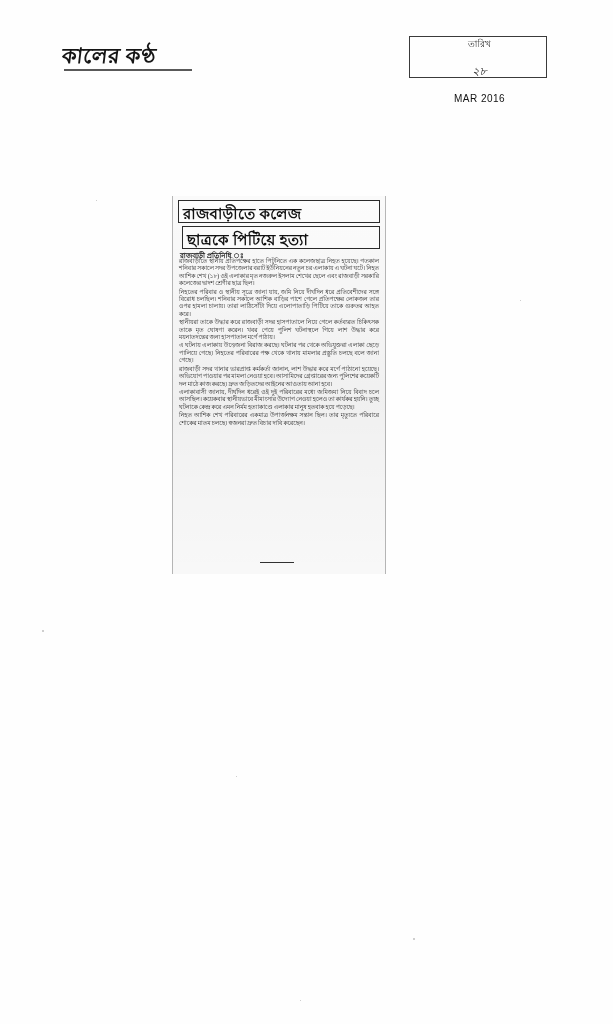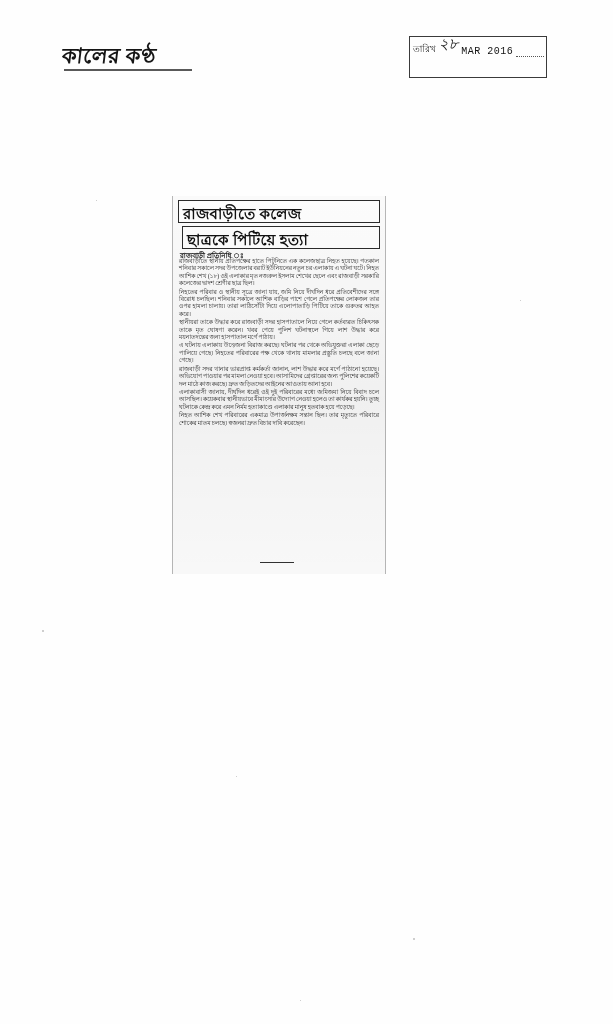--- a/index.html
+++ b/index.html
@@ -63,44 +63,45 @@
     right: 66px;
     top: 36px;
     width: 136px;
     height: 40px;
     border: 1px solid #3a3a3a;
   }
   .stamp-row {
     position: relative;
     height: 20px;
     display: flex;
-    align-items: flex-end;
+    align-items: center;
     font-family: "Liberation Serif", serif;
     font-size: 9px;
     color: #222;
     padding-left: 3px;
-    gap: 3px;
-    white-space: nowrap;
+    gap: 11px;
+    white-space: nowrap;
+    flex-direction: column;
   }
   .stamp-row + .stamp-row { border-top: 1px dotted #777; }
   .stamp-label { font-size: 9px; }
   .stamp-dots {
     flex: 1;
     border-bottom: 1px dotted #555;
     height: 10px;
     margin-right: 2px;
   }
   .stamp-hand {
     font-family: Liberation Serif, serif;
     font-style: italic;
-    font-size: 15px;
+    font-size: 11px;
     color: #1b1b1b;
   }
   .stamp-machine {
-    font-family: Liberation Mono, monospace;
+    font-family: Liberation Sans, sans-serif;
     font-size: 10px;
     letter-spacing: .5px;
     color: #111;
   }
 
   
   .clipping {
     position: absolute;
     left: 172px;
     top: 196px;

